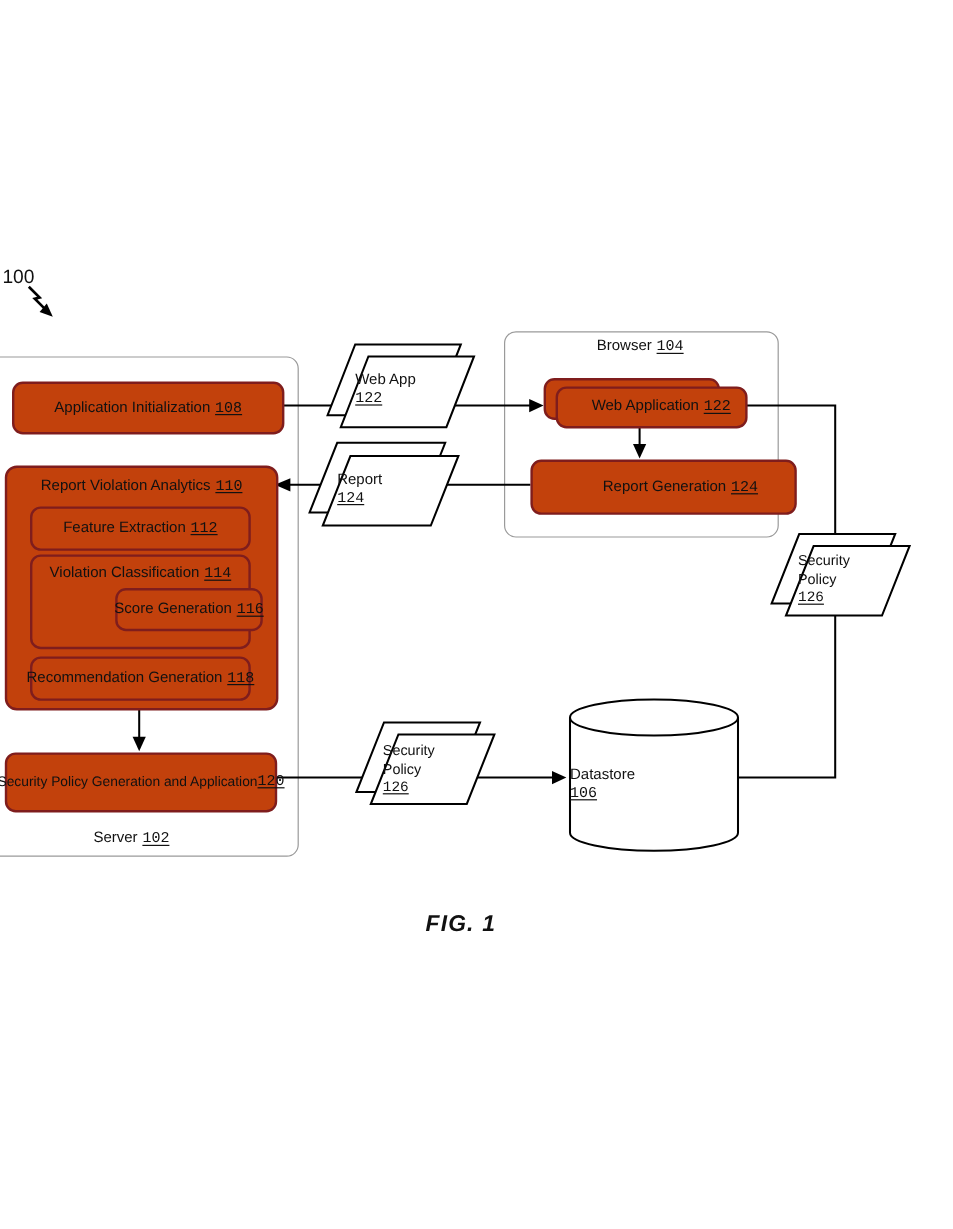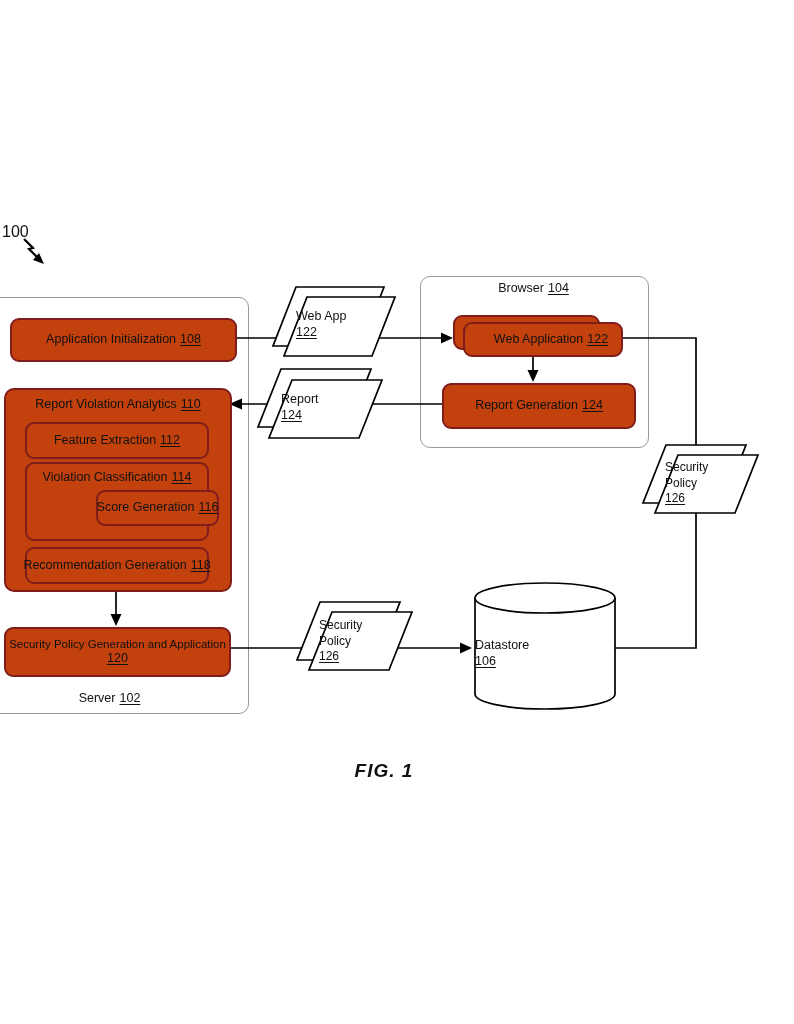--- a/index.html
+++ b/index.html
@@ -13,23 +13,23 @@
   .outer-box{
     position:absolute;border:1px solid #9a9a9a;border-radius:10px;
     background:transparent;
   }
   
   .node{
     position:absolute;border:2px solid #7f1d1d;border-radius:9px;
     background:#c2410c;display:flex;align-items:center;justify-content:center;
     text-align:right;font-size:12.5px;line-height:1.25;
   }
-  .node.col{flex-direction:column;}
+  .node.col{flex-direction:row;}
   .label-line{white-space:nowrap;}
-  .ref{text-decoration:underline;text-underline-offset:2px;margin-left:4px;}
+  .ref{text-decoration:underline;text-underline-offset:2px;margin-left:4px;font-family:Liberation Mono, monospace;}
   .ref.block{margin-left:0;}
   .free-label{position:absolute;font-size:12.5px;text-align:left;line-height:1.3;}
   .container-title{position:absolute;font-size:12.5px;text-align:center;white-space:nowrap;}
   #fig-caption{
     position:absolute;left:294px;top:760px;width:180px;text-align:center;
     font-size:19px;font-weight:bold;font-style:italic;letter-spacing:1px;
   }
   #ref-100{position:absolute;left:2px;top:223px;font-size:16px;}
   .small{font-size:11.5px;}
 </style>
@@ -134,21 +134,21 @@
     <span>Browser</span><span class="ref">104</span>
   </div>
 
   <div class="node" style="left:453px;top:315px;width:143px;height:31px;"></div>
   <div class="node" style="left:463px;top:322px;width:140px;height:31px;padding-left:16px;">
     <span class="label-line">
       <span>Web Application</span><span class="ref">122</span>
     </span>
   </div>
 
-  <div class="node" style="left:442px;top:383px;width:190px;height:42px;">
+  <div class="node" style="left:442px;top:383px;width:190px;height:42px;padding-left:28px;">
     <span class="label-line">
       <span>Report Generation</span><span class="ref">124</span>
     </span>
   </div>
 
   <div class="free-label" style="left:296px;top:308px;width:88px;">
     <div>Web App</div>
     <div class="ref block">122</div>
   </div>
 

